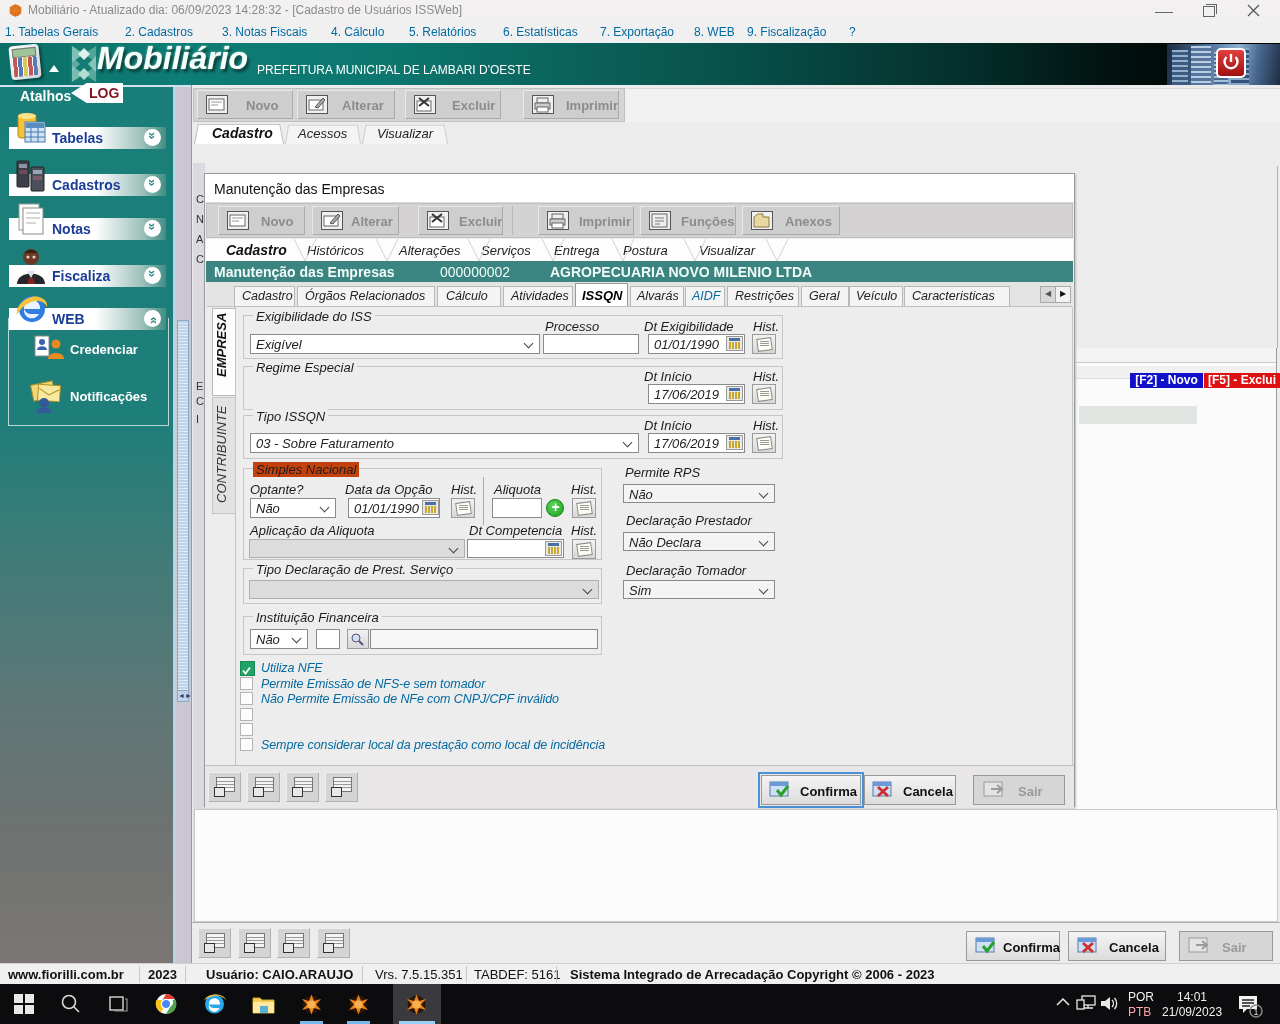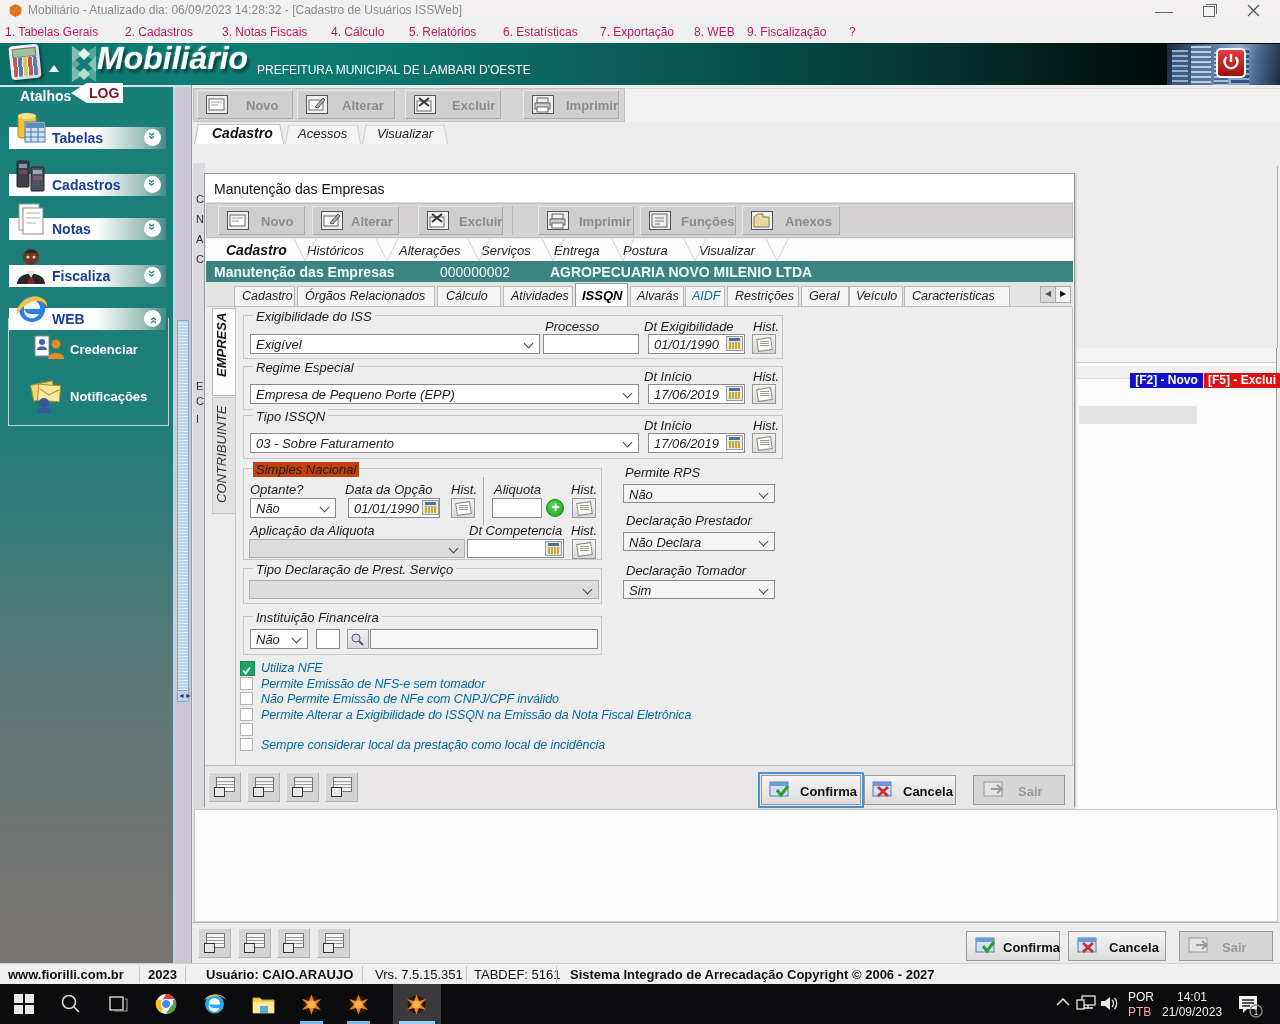--- a/index.html
+++ b/index.html
@@ -36,21 +36,21 @@
       <path d="M7.5 0.5 9 5 14 4 10 7.5 14 11 9 10 7.5 14.5 6 10 1 11 5 7.5 1 4 6 5z" fill="#d86818" opacity=".8"></path>
     </svg>
   <span class="ab" style="left:28px;top:3px;font-size:12px;color:#8a8a8a">Mobiliário - Atualizado dia: 06/09/2023 14:28:32 - [Cadastro de Usuários ISSWeb]</span>
   <span class="ab" style="left:1155px;top:1px;width:18px;height:2px;border-bottom:1px solid #666;top:10px"></span>
   <span class="ab" style="left:1203px;top:6px;width:10px;height:9px;border:1px solid #666"></span>
   <span class="ab" style="left:1206px;top:4px;width:10px;height:9px;border-top:1px solid #666;border-right:1px solid #666"></span>
   <svg class="ab" style="left:1247px;top:4px" width="13" height="13">
       <path d="M1 1 L12 12 M12 1 L1 12" stroke="#555" stroke-width="1.2"></path>
     </svg>
 </div>
-<div class="ab" style="left:0;top:21px;width:1280px;height:22px;background:#f0f0f0;font-size:12px;color:#be185d">
+<div class="ab" style="left:0;top:21px;width:1280px;height:22px;background:#f0f0f0;font-size:12px;color:#0369a1">
   <span class="ab" style="left:5px;top:4px">1. Tabelas Gerais</span>
   <span class="ab" style="left:125px;top:4px">2. Cadastros</span>
   <span class="ab" style="left:222px;top:4px">3. Notas Fiscais</span>
   <span class="ab" style="left:331px;top:4px">4. Cálculo</span>
   <span class="ab" style="left:409px;top:4px">5. Relatórios</span>
   <span class="ab" style="left:503px;top:4px">6. Estatísticas</span>
   <span class="ab" style="left:600px;top:4px">7. Exportação</span>
   <span class="ab" style="left:694px;top:4px">8. WEB</span>
   <span class="ab" style="left:747px;top:4px">9. Fiscalização</span>
   <span class="ab" style="left:849px;top:4px">?</span>
@@ -402,21 +402,20 @@
     <span class="lbl" style="left:309px;top:12px">Processo</span>
     <div class="inp" style="left:307px;top:27px;width:96px;height:20px"></div>
     <span class="lbl" style="left:408px;top:12px">Dt Exigibilidade</span>
     <div class="inp" style="left:412px;top:27px;width:97px;height:20px">01/01/1990</div>
     <div class="cal" style="left:490px;top:29px"></div>
     <span class="lbl" style="left:517px;top:12px">Hist.</span>
     <div class="hbtn" style="left:516px;top:27px"></div>
 
     <div class="gbx" style="left:7px;top:59px;width:540px;height:44px"></div>
     <span class="lbl" style="left:17px;top:53px;background:#ededed;padding:0 3px">Regime Especial</span>
-    <div class="combo" style="left:14px;top:77px;width:389px;height:20px">Empresa de Pequeno Porte (EPP)<span class="vv"></span></div>
     <span class="lbl" style="left:408px;top:62px">Dt Início</span>
     <div class="inp" style="left:412px;top:77px;width:97px;height:20px">17/06/2019</div>
     <div class="cal" style="left:490px;top:79px"></div>
     <span class="lbl" style="left:517px;top:62px">Hist.</span>
     <div class="hbtn" style="left:516px;top:77px"></div>
 
     <div class="gbx" style="left:7px;top:108px;width:540px;height:44px"></div>
     <span class="lbl" style="left:17px;top:102px;background:#ededed;padding:0 3px">Tipo ISSQN</span>
     <div class="combo" style="left:14px;top:126px;width:389px;height:20px">03 - Sobre Faturamento<span class="vv"></span></div>
     <span class="lbl" style="left:408px;top:111px">Dt Início</span>
@@ -476,21 +475,20 @@
     <div class="inp" style="left:134px;top:322px;width:228px;height:20px;background:#f6f6f6"></div>
     <div class="ab" style="left:4px;top:354px;width:13px;height:13px;background:#21a366;border:1px solid #1a8a52"><svg width="11" height="11">
             <path d="M2 5.5 l2.5 3 4.5-6" stroke="#fff" stroke-width="1.8" fill="none"></path>
           </svg></div>
     <span class="cbl" style="left:25px;top:354px">Utiliza NFE</span>
     <div class="cb" style="left:4px;top:370px"></div>
     <span class="cbl" style="left:25px;top:370px">Permite Emissão de NFS-e sem tomador</span>
     <div class="cb" style="left:4px;top:385px"></div>
     <span class="cbl" style="left:25px;top:385px">Não Permite Emissão de NFe com CNPJ/CPF inválido</span>
     <div class="cb" style="left:4px;top:401px"></div>
-    <span class="cbl" style="left:25px;top:401px">Permite Alterar a Exigibilidade do ISSQN na Emissão da Nota Fiscal Eletrônica</span>
     <div class="cb" style="left:4px;top:416px"></div>
     <div class="cb" style="left:4px;top:431px"></div>
     <span class="cbl" style="left:25px;top:431px">Sempre considerar local da prestação como local de incidência</span>
     </div>
   </div>
 
   <div class="ab" style="left:0;top:591px;width:869px;height:42px;background:#e8e6e6;border-top:1px solid #c0c0c0">
     <div class="navb" style="left:3px;top:6px"></div>
     <div class="navb" style="left:42px;top:6px"></div>
     <div class="navb" style="left:81px;top:6px"></div>
@@ -524,21 +522,21 @@
   <span class="ab" style="left:8px;top:3px">www.fiorilli.com.br</span>
   <div class="vline" style="left:139px;top:2px;height:17px;background:#c8c8c8"></div>
   <span class="ab" style="left:148px;top:3px">2023</span>
   <div class="vline" style="left:185px;top:2px;height:17px;background:#c8c8c8"></div>
   <span class="ab" style="left:206px;top:3px">Usuário: CAIO.ARAUJO</span>
   <div class="vline" style="left:362px;top:2px;height:17px;background:#c8c8c8"></div>
   <span class="ab" style="left:375px;top:3px;font-weight:normal">Vrs. 7.5.15.351</span>
   <div class="vline" style="left:466px;top:2px;height:17px;background:#c8c8c8"></div>
   <span class="ab" style="left:474px;top:3px;font-weight:normal">TABDEF: 5161</span>
   <div class="vline" style="left:556px;top:2px;height:17px;background:#c8c8c8"></div>
-  <span class="ab" style="left:570px;top:3px">Sistema Integrado de Arrecadação Copyright © 2006 - 2027</span>
+  <span class="ab" style="left:570px;top:3px">Sistema Integrado de Arrecadação Copyright © 2006 - 2023</span>
 </div>
 <div class="ab" style="left:0;top:984px;width:1280px;height:40px;background:#0c0c0e">
   <svg class="ab" style="left:14px;top:10px" width="20" height="20">
       <rect x="0" y="0" width="9" height="9" fill="#e8e8e8"></rect>
       <rect x="11" y="0" width="9" height="9" fill="#e8e8e8"></rect>
       <rect x="0" y="11" width="9" height="9" fill="#e8e8e8"></rect>
       <rect x="11" y="11" width="9" height="9" fill="#e8e8e8"></rect>
     </svg>
   <svg class="ab" style="left:61px;top:10px" width="20" height="20">
       <circle cx="8" cy="8" r="6.5" fill="none" stroke="#d8d8d8" stroke-width="1.6"></circle>

